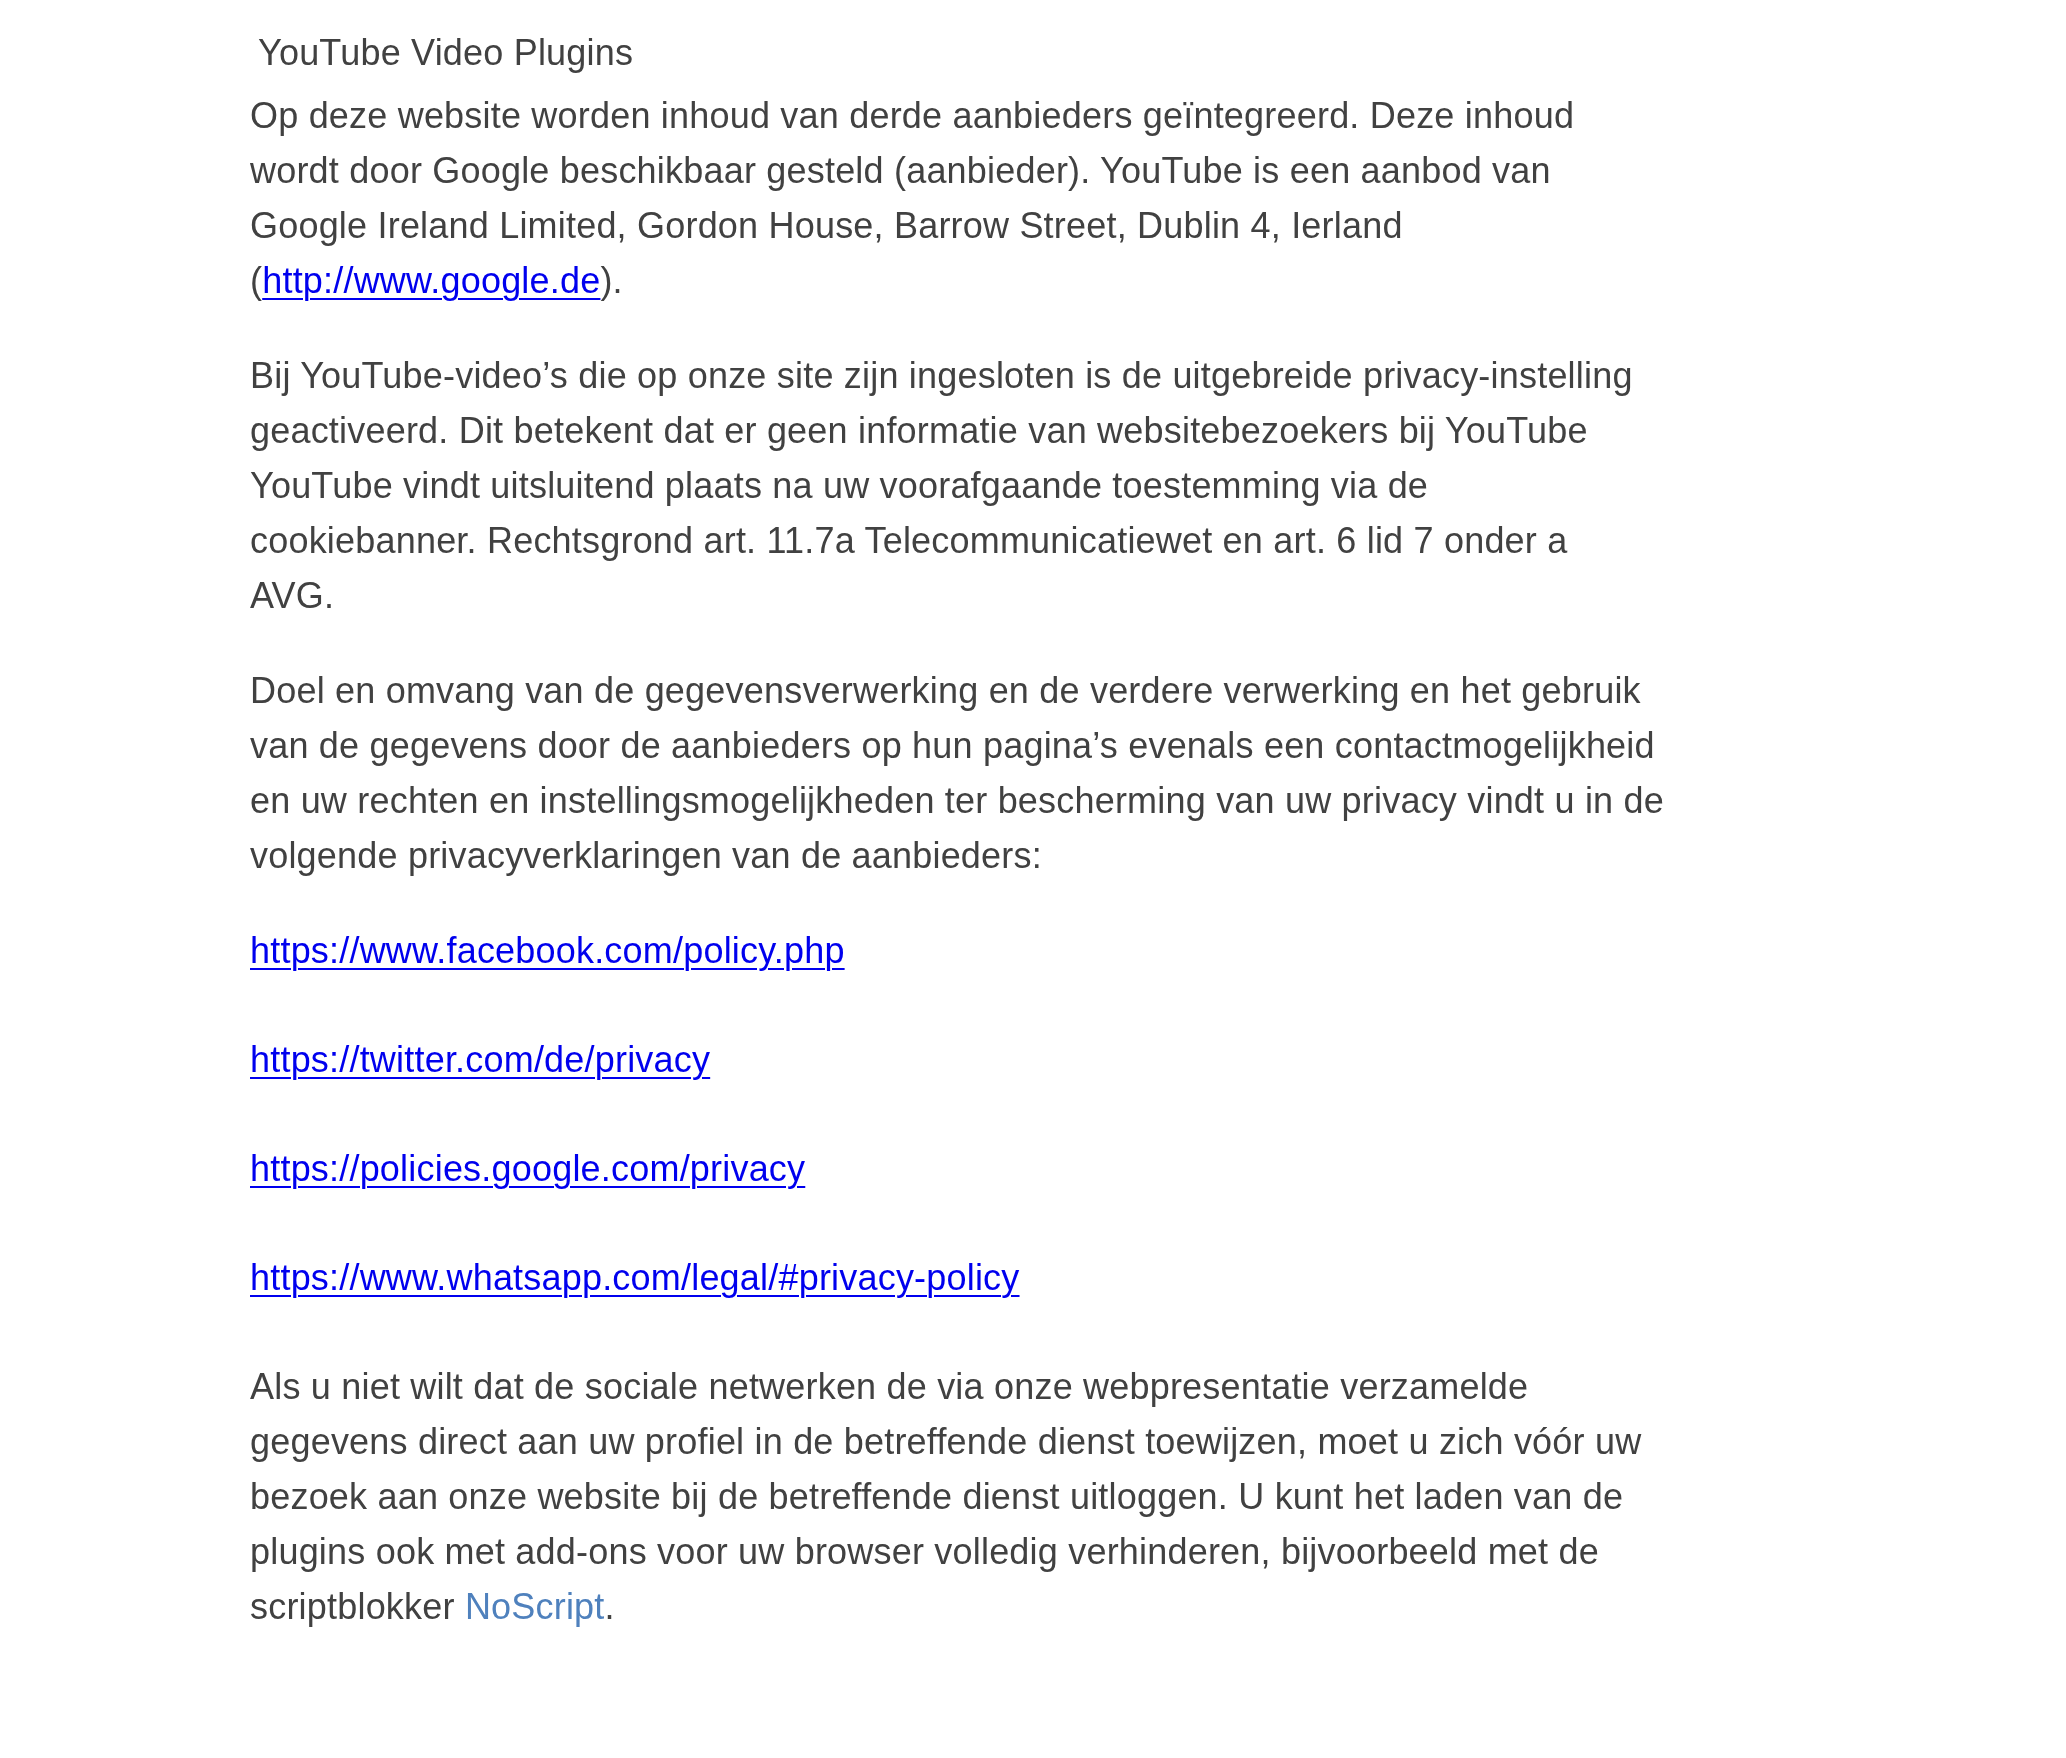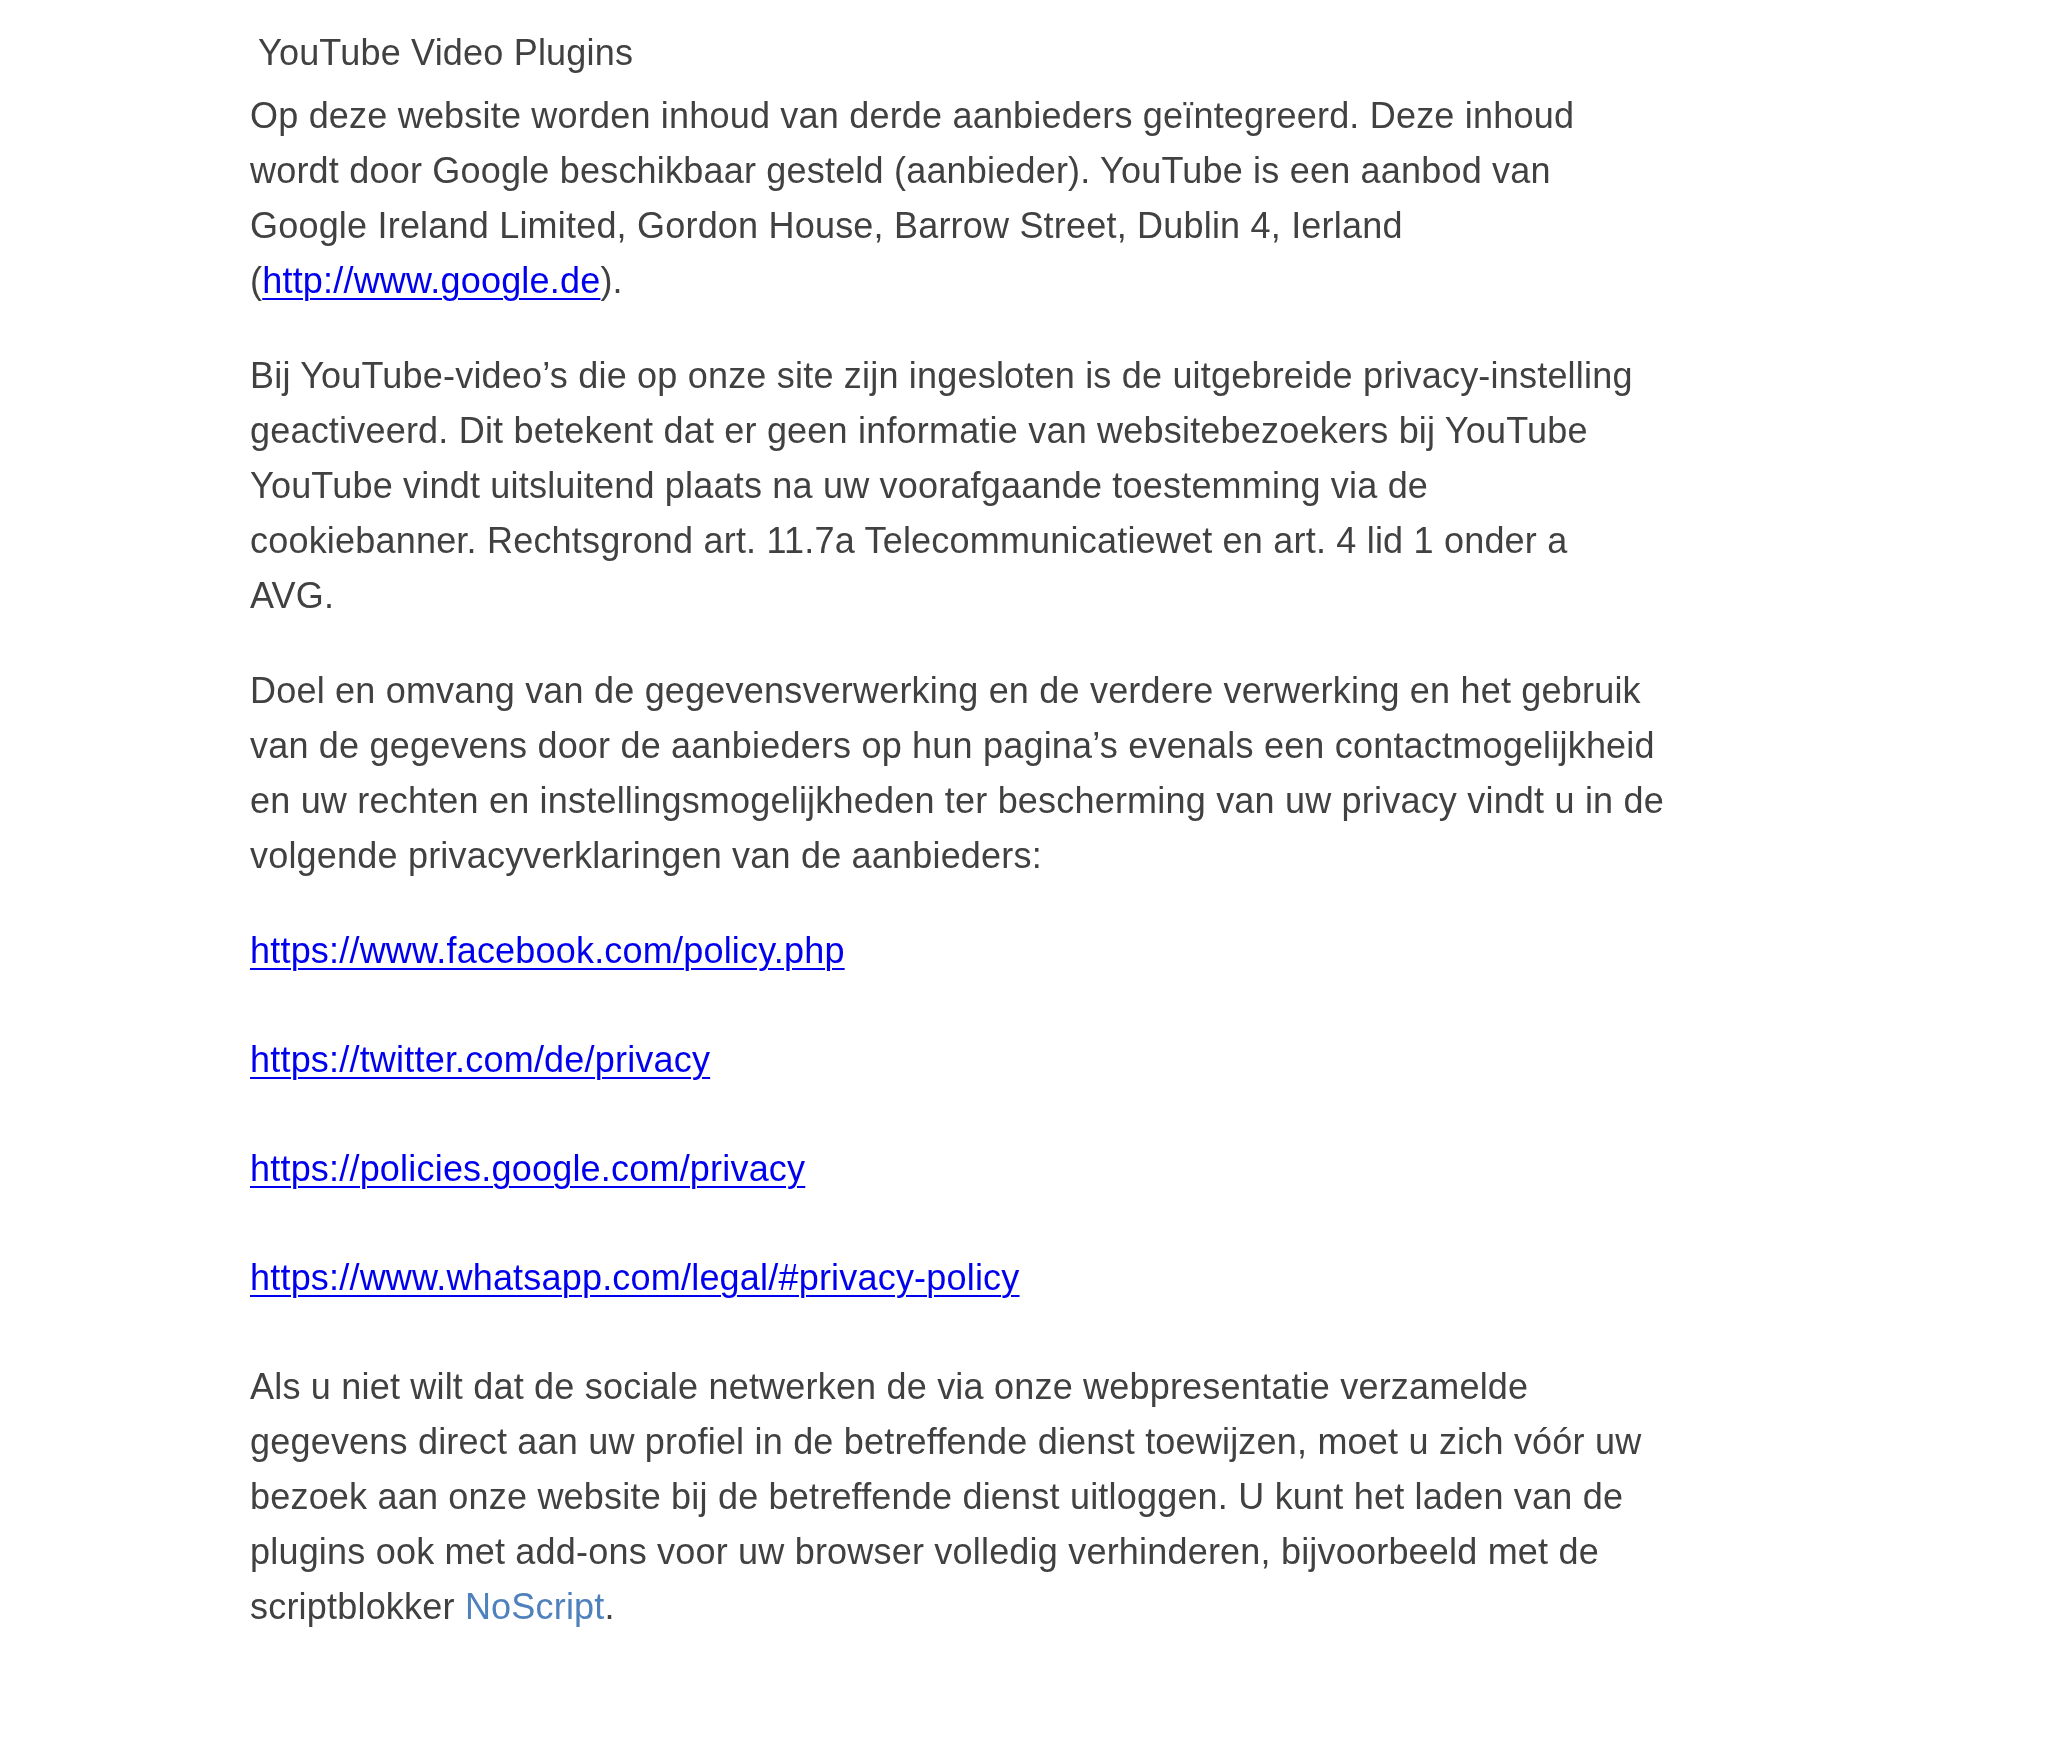--- a/index.html
+++ b/index.html
@@ -50,21 +50,21 @@
     <p class="block para">
       <span class="line"><span>Op deze website worden inhoud van derde aanbieders geïntegreerd. Deze inhoud</span></span>
       <span class="line"><span>wordt door Google beschikbaar gesteld (aanbieder). YouTube is een aanbod van</span></span>
       <span class="line"><span>Google Ireland Limited, Gordon House, Barrow Street, Dublin 4, Ierland</span></span>
       <span class="line"><span>(</span><a class="underline" href="#">http://www.google.de</a><span>).</span></span>
     </p>
     <p class="block para">
       <span class="line"><span>Bij YouTube-video’s die op onze site zijn ingesloten is de uitgebreide privacy-instelling</span></span>
       <span class="line"><span>geactiveerd. Dit betekent dat er geen informatie van websitebezoekers bij YouTube</span></span>
       <span class="line"><span>YouTube vindt uitsluitend plaats na uw voorafgaande toestemming via de</span></span>
-      <span class="line"><span>cookiebanner. Rechtsgrond art. 11.7a Telecommunicatiewet en art. 4 lid 1 onder a</span></span>
+      <span class="line"><span>cookiebanner. Rechtsgrond art. 11.7a Telecommunicatiewet en art. 6 lid 7 onder a</span></span>
       <span class="line"><span>AVG.</span></span>
     </p>
     <p class="block para">
       <span class="line"><span>Doel en omvang van de gegevensverwerking en de verdere verwerking en het gebruik</span></span>
       <span class="line"><span>van de gegevens door de aanbieders op hun pagina’s evenals een contactmogelijkheid</span></span>
       <span class="line"><span>en uw rechten en instellingsmogelijkheden ter bescherming van uw privacy vindt u in de</span></span>
       <span class="line"><span>volgende privacyverklaringen van de aanbieders:</span></span>
     </p>
     <p class="block link">
       <span class="line"><a class="underline" href="#">https://www.facebook.com/policy.php</a></span>

